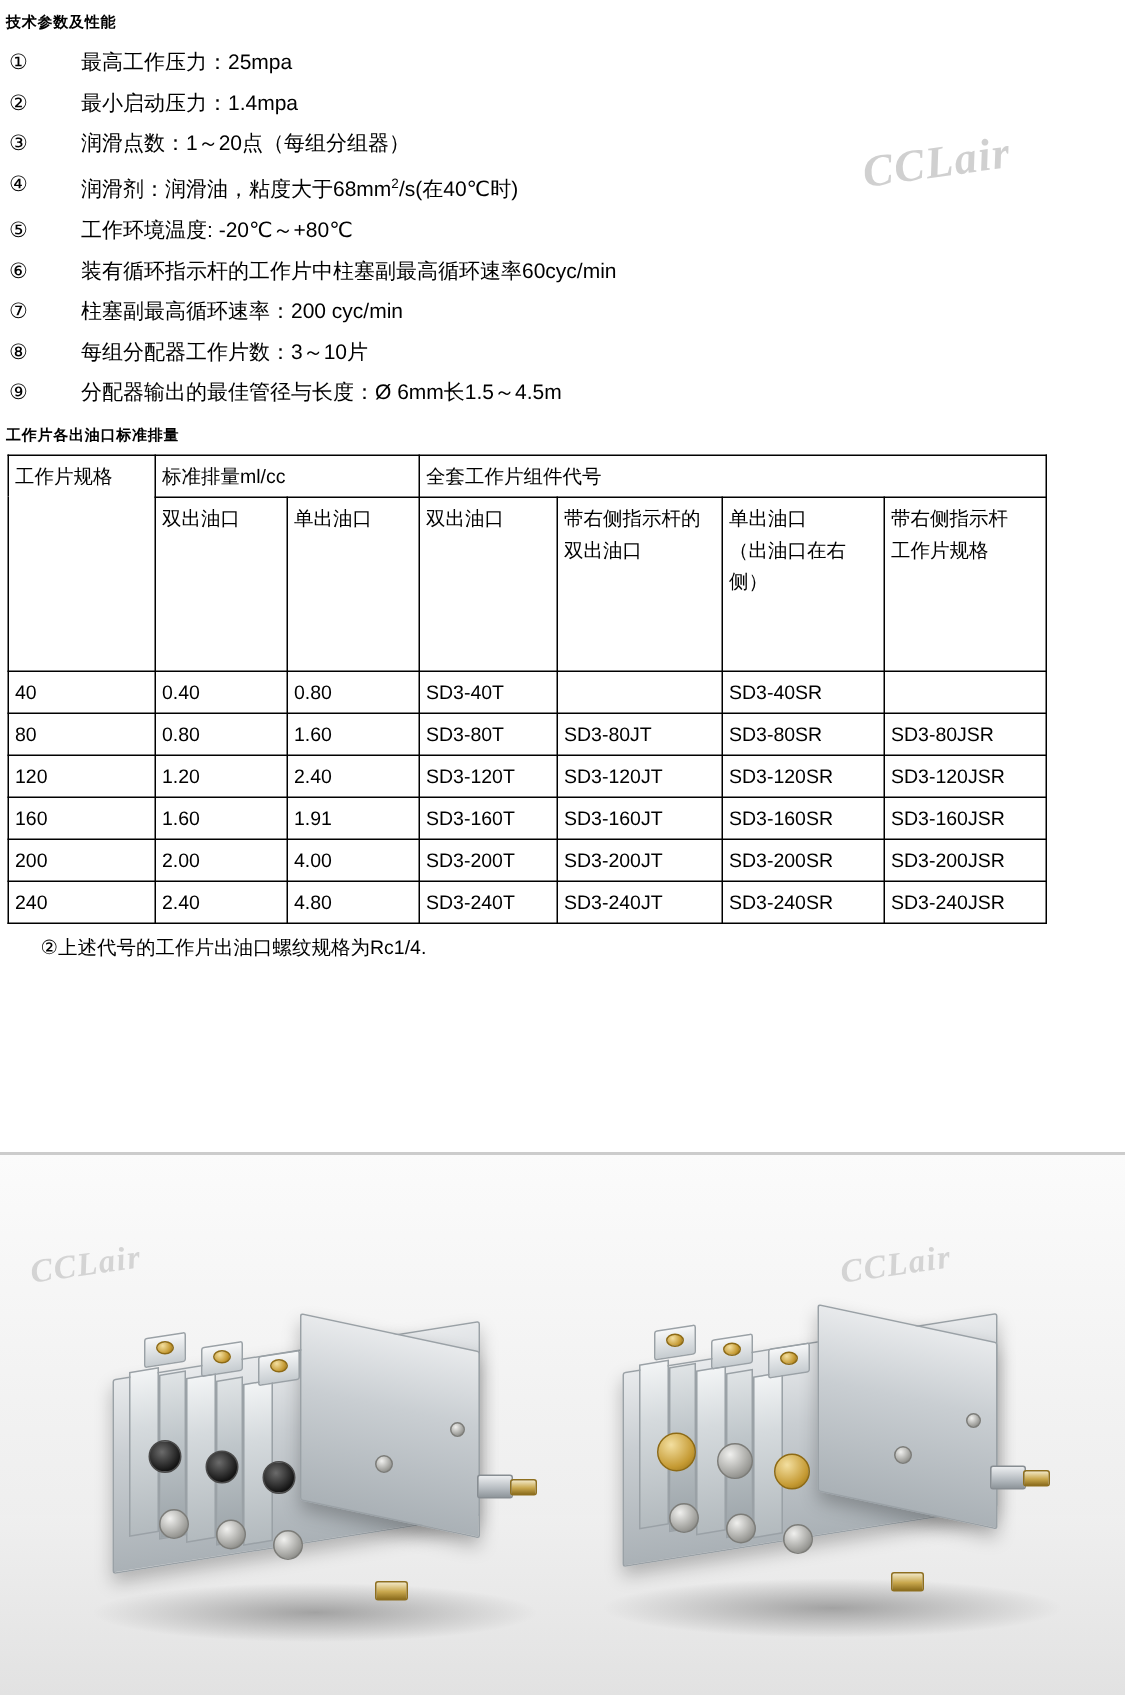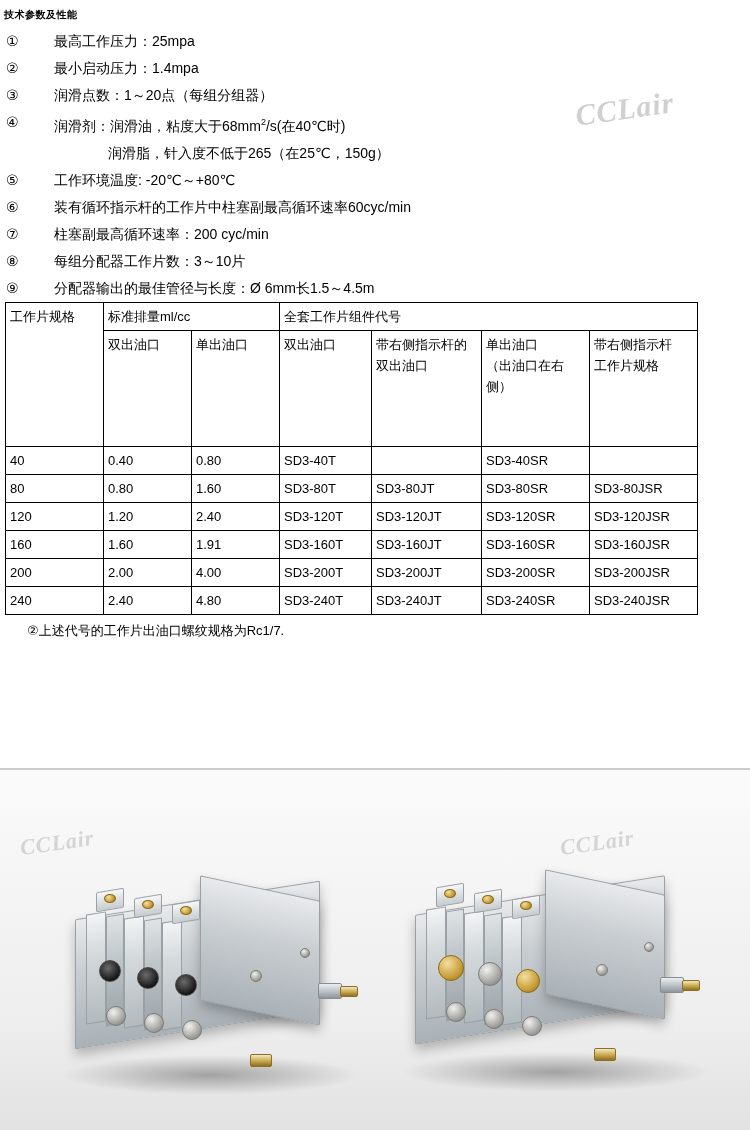--- a/index.html
+++ b/index.html
@@ -175,21 +175,20 @@
       <span class="spec-text">最小启动压力：1.4mpa</span>
     </li>
     <li class="spec-item">
       <span class="spec-num">③</span>
       <span class="spec-text">润滑点数：1～20点（每组分组器）</span>
     </li>
     <li class="spec-item">
       <span class="spec-num">④</span>
       <span class="spec-text"><span>润滑剂：润滑油，粘度大于68mm</span><sup>2</sup><span>/s(在40℃时)</span></span>
     </li>
-    <li class="spec-sub">润滑脂，针入度不低于265（在25℃，150g）</li>
     <li class="spec-item">
       <span class="spec-num">⑤</span>
       <span class="spec-text">工作环境温度: -20℃～+80℃</span>
     </li>
     <li class="spec-item">
       <span class="spec-num">⑥</span>
       <span class="spec-text">装有循环指示杆的工作片中柱塞副最高循环速率60cyc/min</span>
     </li>
     <li class="spec-item">
       <span class="spec-num">⑦</span>
@@ -198,20 +197,21 @@
     <li class="spec-item">
       <span class="spec-num">⑧</span>
       <span class="spec-text">每组分配器工作片数：3～10片</span>
     </li>
     <li class="spec-item">
       <span class="spec-num">⑨</span>
       <span class="spec-text">分配器输出的最佳管径与长度：Ø 6mm长1.5～4.5m</span>
     </li>
   </ul>
 
+  <h2 class="section-title" id="table-title">工作片各出油口标准排量</h2>
 
   <table class="disp">
     <colgroup>
       <col style="width:98px">
       <col style="width:88px">
       <col style="width:88px">
       <col style="width:92px">
       <col style="width:110px">
       <col style="width:108px">
       <col style="width:108px">
@@ -298,21 +298,21 @@
         <td>4.80</td>
         <td>SD3-240T</td>
         <td>SD3-240JT</td>
         <td>SD3-240SR</td>
         <td>SD3-240JSR</td>
       </tr>
     </tbody>
   </table>
 
   <div class="notes">
-    <div class="n2">②上述代号的工作片出油口螺纹规格为Rc1/7.</div>
+    <div class="n2">②上述代号的工作片出油口螺纹规格为Rc1/4.</div>
   </div>
 
   <div class="wm" style="left:575px; top:92px; transform:rotate(-8deg);">CCLair</div>
 
   <div class="divider"></div>
 
   <div class="photo">
     <div class="floor"></div>
 
     <div class="block-set">

